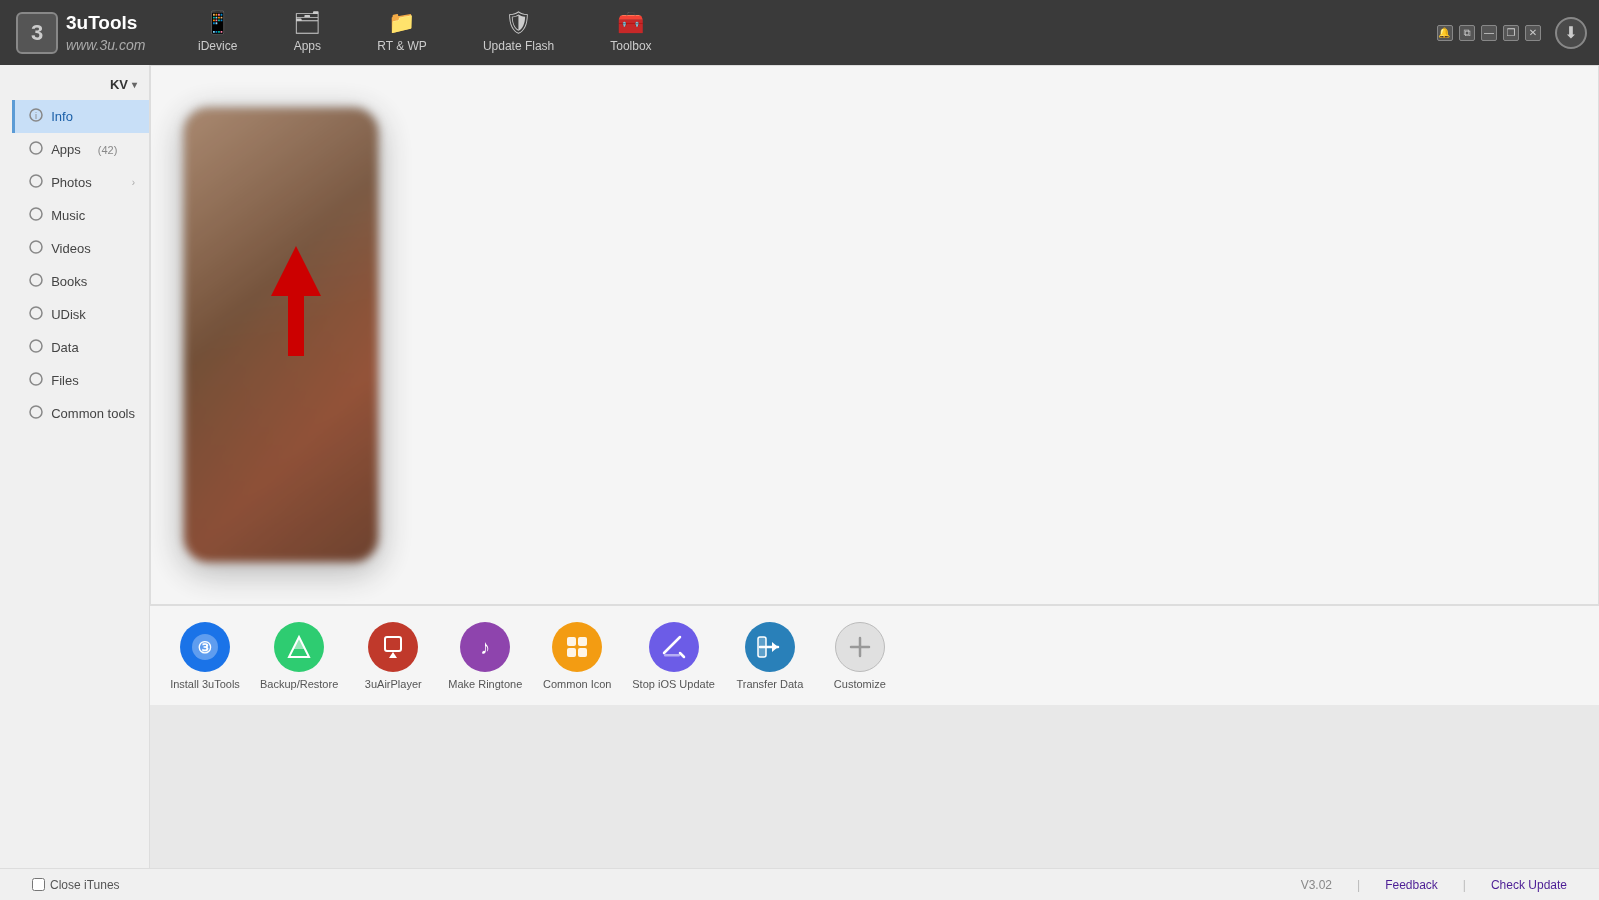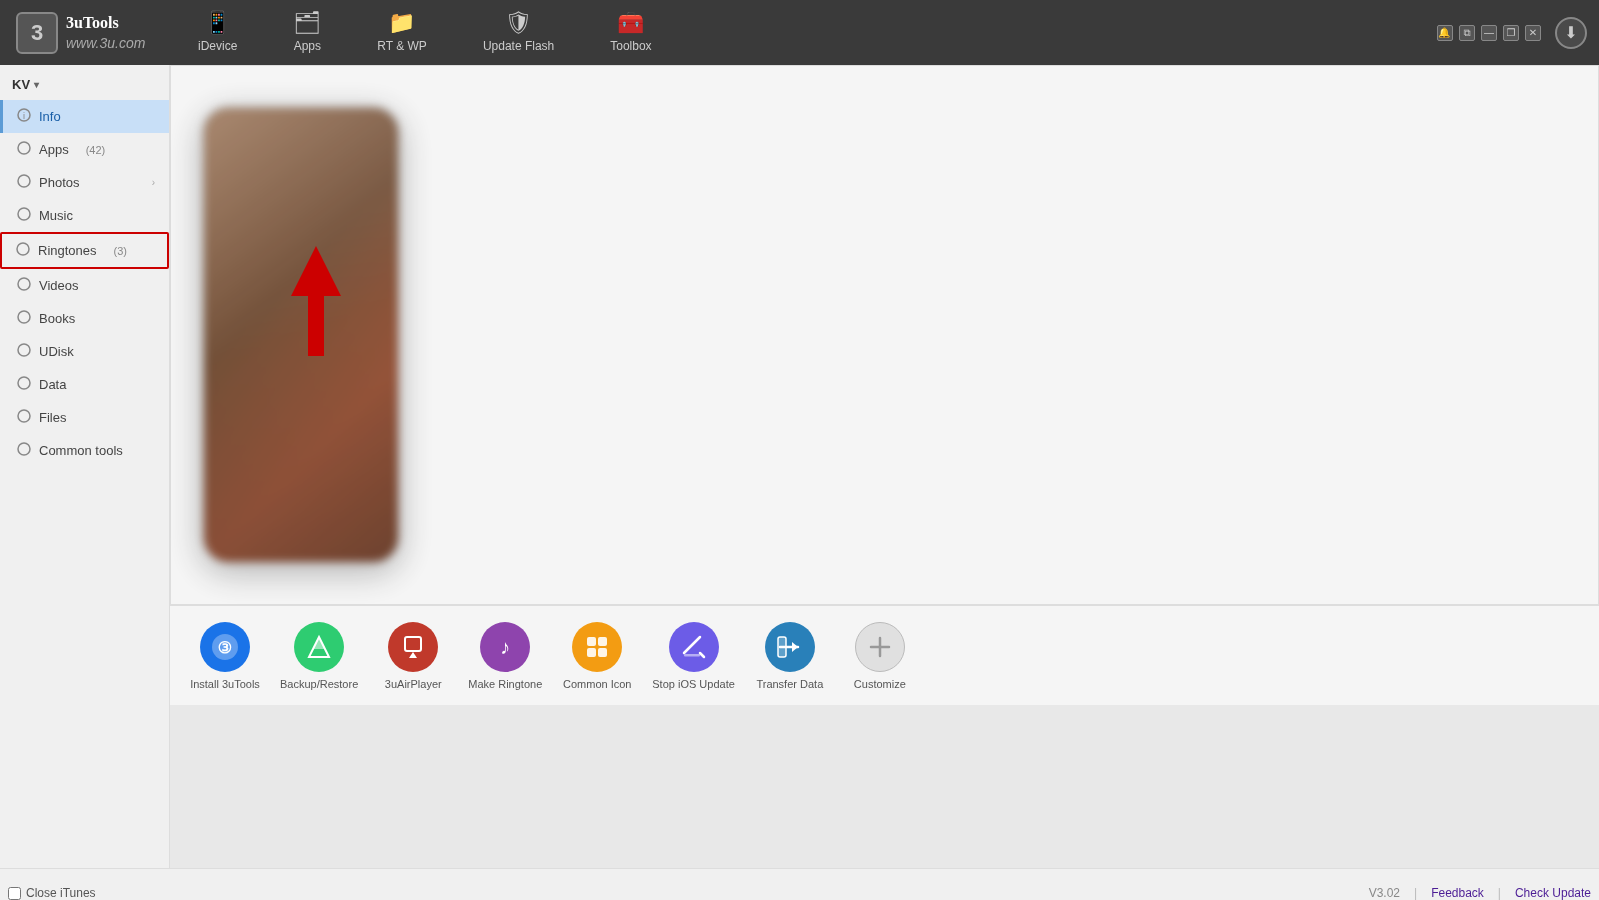--- a/index.html
+++ b/index.html
@@ -26,21 +26,21 @@
     .logo-box {
       width: 42px; height: 42px;
       background: #555;
       border: 2px solid #888;
       border-radius: 6px;
       display: flex; align-items: center; justify-content: center;
       color: #ccc; font-size: 22px; font-weight: bold; margin-right: 8px;
       flex-shrink: 0;
     }
     .logo-text { color: #fff; font-size: 13px; line-height: 1.3; }
-    .logo-text .brand { font-size: 16px; font-weight: bold; font-family: Liberation Serif, serif; }
+    .logo-text .brand { font-size: 19px; font-weight: bold; }
     .logo-text .sub { font-size: 14px; color: #aaa; font-style: italic; }
 
     .nav-tabs {
       display: flex;
       height: 100%;
       flex: 1;
     }
     .nav-tab {
       display: flex;
       flex-direction: column;
@@ -87,27 +87,28 @@
 
     
     .main-layout {
       display: flex;
       flex: 1;
       overflow: hidden;
     }
 
     
     .sidebar {
-      width: 170px;
+      width: 150px;
       background: #f0f0f0;
       border-right: 1px solid #ddd;
       display: flex;
       flex-direction: column;
       flex-shrink: 0;
       padding-top: 4px;
+      align-items: flex-end;
     }
     .device-header {
       display: flex;
       align-items: center;
       padding: 8px 12px;
       cursor: pointer;
       font-size: 13px;
       font-weight: bold;
       color: #333;
     }
@@ -223,25 +224,25 @@
       color: #555;
       white-space: nowrap;
     }
 
     
     .bottom-bar {
       height: 32px;
       background: #f0f0f0;
       border-top: 1px solid #ddd;
       display: flex;
-      align-items: flex-end;
-      padding: 0 8px;
+      align-items: center;
+      padding: 0 32px;
       font-size: 12px;
       color: #555;
-      gap: 8px;
+      gap: 19px;
       flex-shrink: 0;
     }
     .bottom-bar .close-itunes { display: flex; align-items: center; gap: 5px; }
     .bottom-bar .spacer { flex: 1; }
     .bottom-bar .version { color: #888; margin-left: 48px; }
     .bottom-bar .sep { color: #bbb; margin: 0 6px; }
     .bottom-bar a { color: #4c1d95; text-decoration: none; cursor: pointer; }
   </style>
 </head>
 <body>
@@ -324,28 +325,20 @@
 
     <span class="arrow">›</span>
   </div>
         <div class="sidebar-item">
     <span class="item-icon"><svg width="14" height="14" viewBox="0 0 14 14">
               <circle cx="7" cy="7" r="6" fill="none" stroke="#888" stroke-width="1.5"></circle>
             </svg></span>
     <span>Music</span>
 
   </div>
-        <div class="sidebar-item outlined">
-    <span class="item-icon"><svg width="14" height="14" viewBox="0 0 14 14">
-              <circle cx="7" cy="7" r="6" fill="none" stroke="#888" stroke-width="1.5"></circle>
-            </svg></span>
-    <span>Ringtones</span>
-    <span class="badge">(3)</span>
-
-  </div>
         <div class="sidebar-item">
     <span class="item-icon"><svg width="14" height="14" viewBox="0 0 14 14">
               <circle cx="7" cy="7" r="6" fill="none" stroke="#888" stroke-width="1.5"></circle>
             </svg></span>
     <span>Videos</span>
 
   </div>
         <div class="sidebar-item">
     <span class="item-icon"><svg width="14" height="14" viewBox="0 0 14 14">
               <circle cx="7" cy="7" r="6" fill="none" stroke="#888" stroke-width="1.5"></circle>

